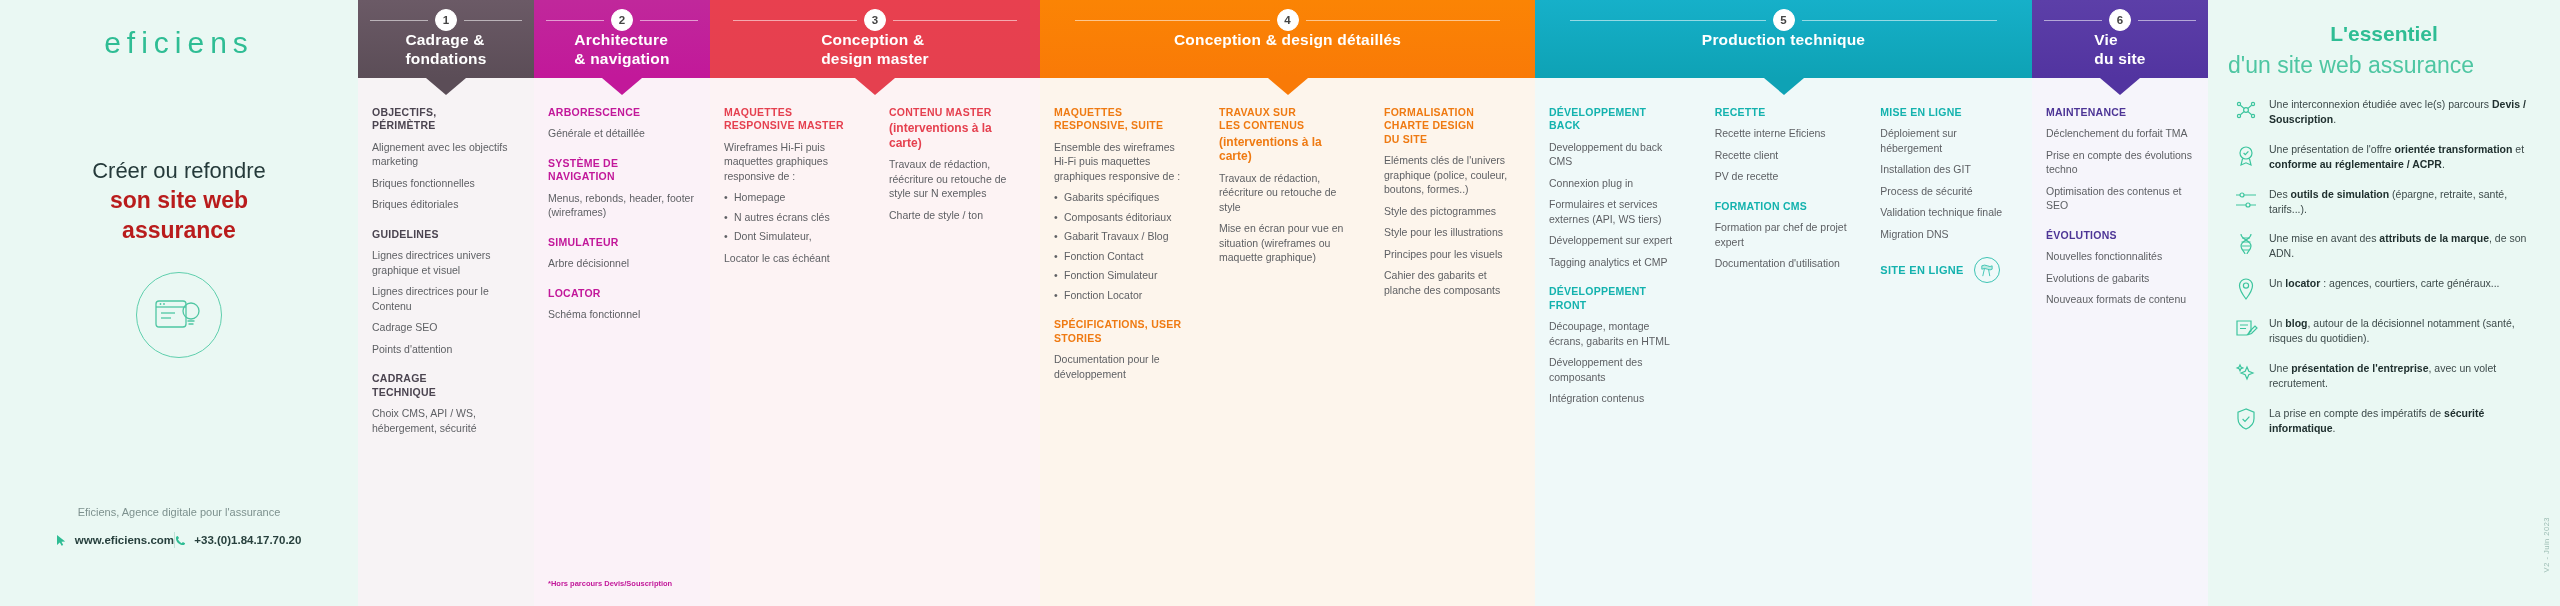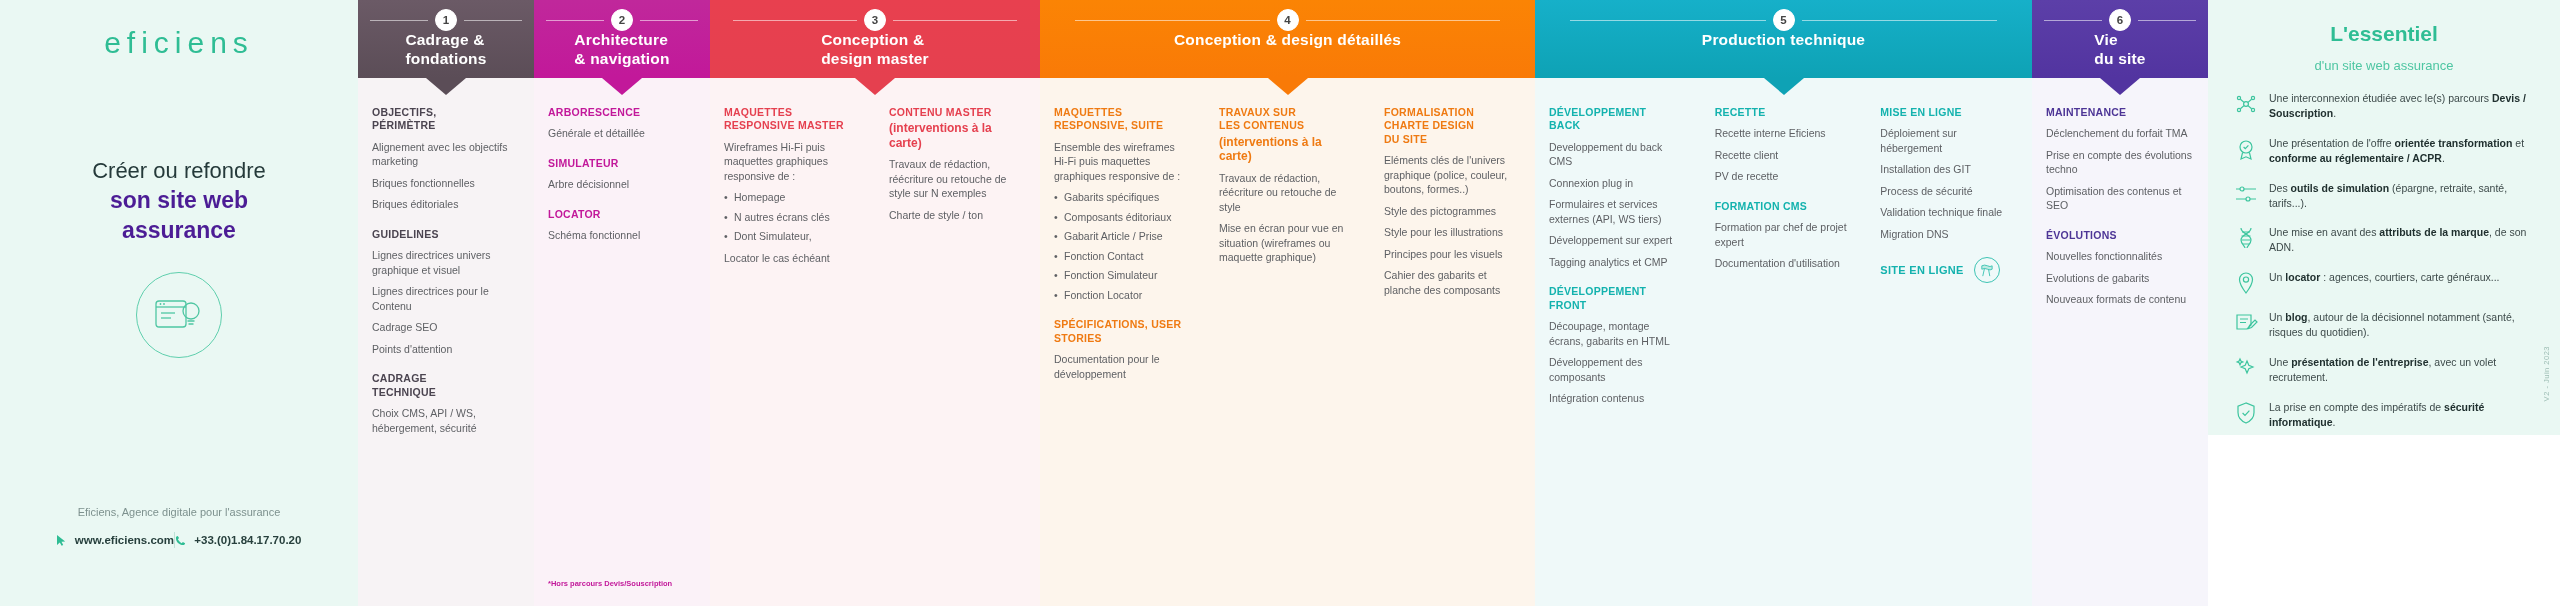--- a/index.html
+++ b/index.html
@@ -19,21 +19,21 @@
     display: flex; flex-direction: column; align-items: center;
   }
   .logo {
     margin-top: 26px;
     font-size: 30px; letter-spacing: 6px; color: #2fbd94; font-weight: 400;
   }
   .intro-title {
     margin-top: 96px; text-align: center; line-height: 1.32;
     font-size: 22px; color: #253a3a; font-weight: 400;
   }
-  .intro-title b { display: block; font-weight: 700; font-size: 23px; color: #4c1d95; }
+  .intro-title b { display: block; font-weight: 700; font-size: 23px; color: #b91c1c; }
   .intro-illus {
     margin-top: 26px;
     width: 86px; height: 86px; border-radius: 50%;
     border: 1.6px solid #5fcfad;
     display: flex; align-items: center; justify-content: center;
   }
   .intro-foot {
     position: absolute; bottom: 58px; left: 0; right: 0; text-align: center;
   }
   .intro-foot .tag { font-size: 11px; color: #7d918e; margin-bottom: 14px; }
@@ -122,25 +122,25 @@
     display: flex; align-items: center; gap: 10px; margin-top: 14px;
     font-size: 11px; font-weight: 700; color: #13b2ae; letter-spacing: .3px;
   }
   .flag-badge {
     width: 26px; height: 26px; border-radius: 50%; border: 1.3px solid #3ec4b4;
     display: flex; align-items: center; justify-content: center;
   }
 
   
   .essentials {
-    flex: 0 0 352px; width: 352px; height: 435px;
+    flex: 0 0 352px; width: 352px; height: 606px;
     background: #eaf8f3; position: relative; padding: 22px 20px 0 20px;
   }
   .ess-title { text-align: center; color: #2fbd94; font-weight: 700; font-size: 21px; }
-  .ess-sub { text-align: center; color: #4ec6a2; font-size: 13px; margin-top: 12px; margin-bottom: 18px; }
+  .ess-sub { text-align: left; color: #4ec6a2; font-size: 23px; margin-top: 6px; margin-bottom: 18px; }
   .ess-item { display: flex; align-items: flex-start; gap: 11px; margin-bottom: 15px; padding-left: 6px; }
   .ess-ic { flex: 0 0 24px; width: 24px; height: 24px; color: #3cc59e; margin-top: 1px; }
   .ess-tx { font-size: 10.5px; line-height: 1.42; color: #3d4a4a; }
   .ess-tx b { font-weight: 700; color: #20302f; }
   .version {
     position: absolute; right: 9px; bottom: 34px;
     writing-mode: vertical-rl; transform: rotate(180deg);
     font-size: 7.5px; color: #9dbdb4; letter-spacing: .5px;
   }
 </style>
@@ -248,20 +248,24 @@
         </div>
         <span class="notch"></span>
       </div>
       <div class="phase-body">
           <div class="col" style="flex: 1 1 0px;">
             <div class="blk">
               <h4>ARBORESCENCE</h4>
               <p>Générale et détaillée</p>
             </div>
             <div class="blk">
+              <h4>SYSTÈME DE<br>NAVIGATION</h4>
+              <p>Menus, rebonds, header, footer (wireframes)</p>
+            </div>
+            <div class="blk">
               <h4>SIMULATEUR</h4>
               <p>Arbre décisionnel</p>
             </div>
             <div class="blk">
               <h4>LOCATOR</h4>
               <p>Schéma fonctionnel</p>
             </div>
           </div>
         </div>
       <div class="footnote">*Hors parcours Devis/Souscription</div>
@@ -317,21 +321,21 @@
         <span class="notch"></span>
       </div>
       <div class="phase-body">
           <div class="col" style="flex: 1 1 0px;">
             <div class="blk">
               <h4>MAQUETTES<br>RESPONSIVE, SUITE</h4>
               <p>Ensemble des wireframes Hi-Fi puis maquettes graphiques responsive de :</p>
               <ul>
                 <li>Gabarits spécifiques</li>
                 <li>Composants éditoriaux</li>
-                <li>Gabarit Article / Prise</li>
+                <li>Gabarit Travaux / Blog</li>
                 <li>Fonction Contact</li>
                 <li>Fonction Simulateur</li>
                 <li>Fonction Locator</li>
               </ul>
             </div>
             <div class="blk">
               <h4>SPÉCIFICATIONS, USER<br>STORIES</h4>
               <p>Documentation pour le développement</p>
             </div>
           </div>

